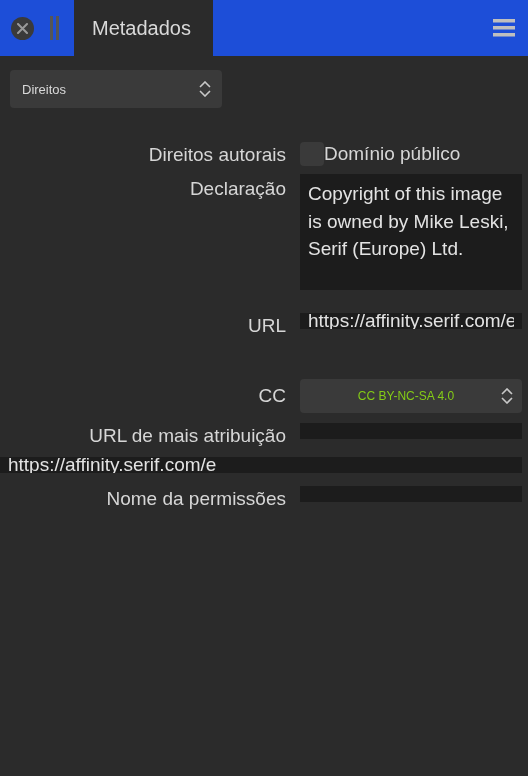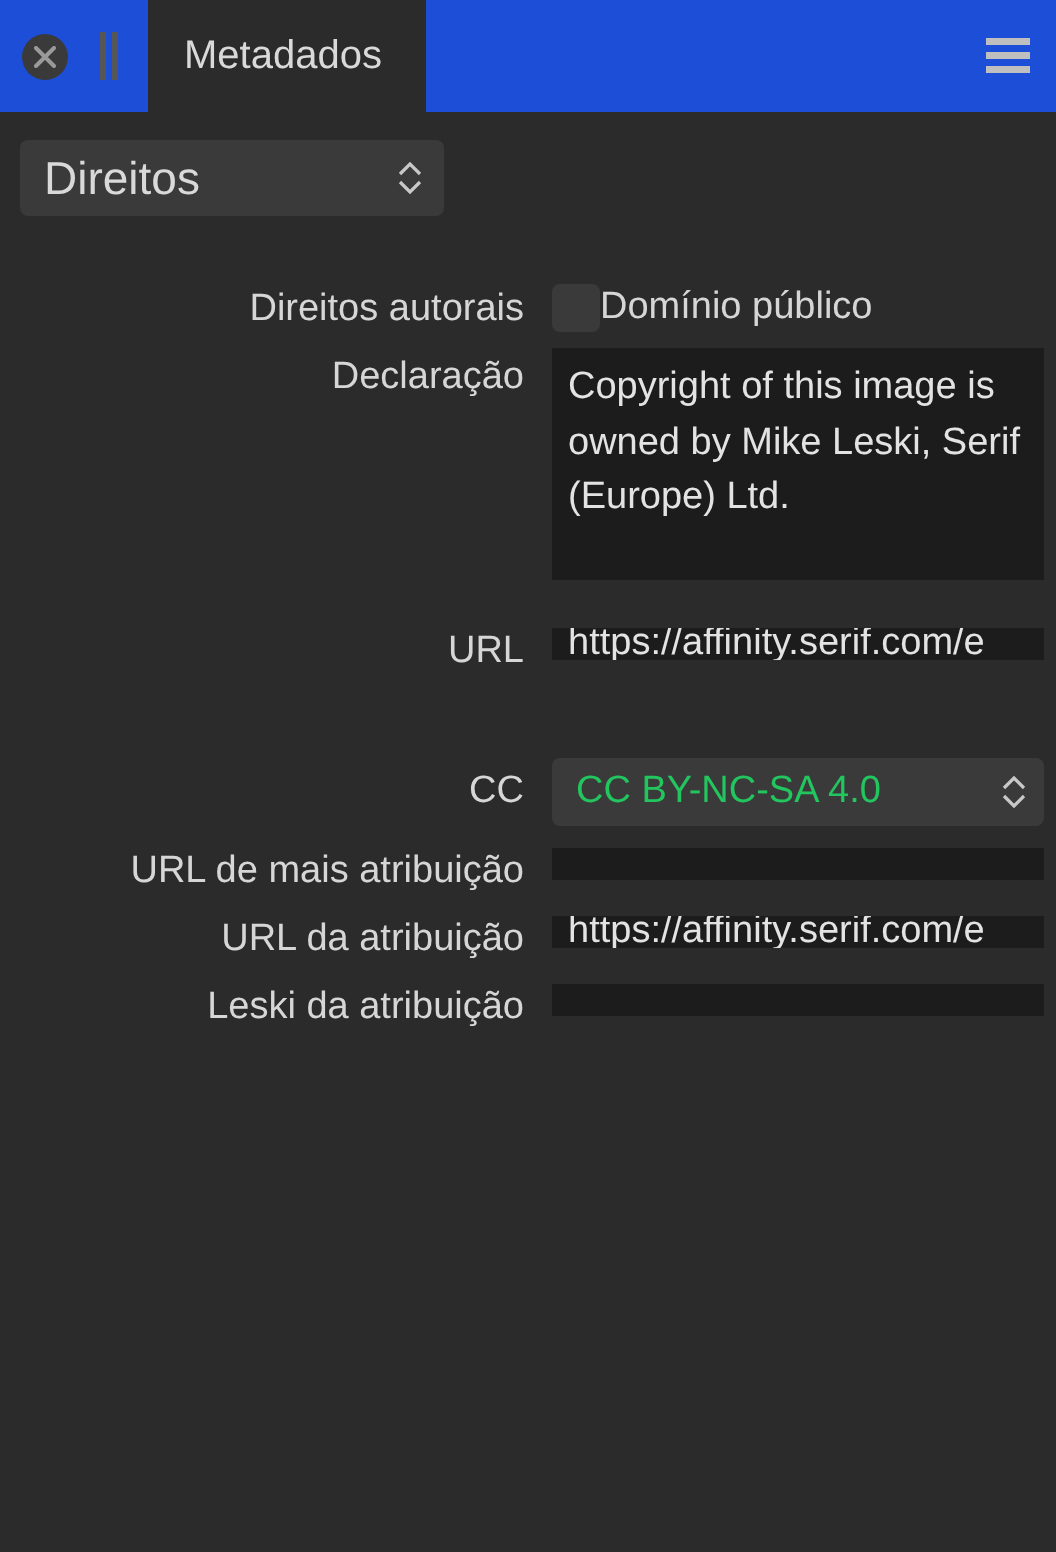--- a/index.html
+++ b/index.html
@@ -63,38 +63,38 @@
   .dropdown-main {
     margin: 6px 0 14px 10px;
     width: 212px; height: 38px;
     background: #3a3a3a;
     border-radius: 4px;
     display: flex; align-items: center;
     padding: 0 10px 0 12px;
     cursor: pointer;
     position: relative;
   }
-  .dropdown-main .dd-label { flex:1; color:#d9d9d9; font-size:23px; }
+  .dropdown-main .dd-label { flex:1; color:#d9d9d9; font-size:13px; }
   .stepper-arrows {
     width: 14px; height: 24px;
     display: flex; flex-direction: column; align-items: center; justify-content: center;
     gap: 2px;
   }
   .stepper-arrows svg { display:block; }
 
   .form {
     padding-top: 18px;
   }
   .row {
     display: flex;
     align-items: flex-start;
     margin-bottom: 8px;
   }
   .row .label {
-    width: 276px;
+    width: 300px;
     text-align: right;
     padding-right: 14px;
     padding-top: 4px;
     color: #d6d6d6;
     font-size: 19px;
     white-space: nowrap;
   }
   .row .field {
     flex: 1;
     padding-right: 6px;
@@ -128,21 +128,21 @@
 
   .cc-row .label { padding-top: 6px; }
   .cc-dropdown {
     height: 34px;
     background: #3a3a3a;
     border-radius: 4px;
     display: flex; align-items: center;
     padding: 0 8px 0 12px;
     cursor: pointer;
   }
-  .cc-dropdown .dd-label { flex:1; color:#22c55e; font-size:19px; }
+  .cc-dropdown .dd-label { flex:1; color:#84cc16; font-size:12px;text-align:center; }
 
   .gap-lg { height: 34px; }
   .gap-md { height: 8px; }
 
 </style>
 </head>
 <body>
 
 <div class="root">
 
@@ -233,28 +233,27 @@
       </div>
 
       <div class="row">
         <div class="label">URL de mais atribuição</div>
         <div class="field">
           <input class="input" type="text" value="" style="">
         </div>
       </div>
 
       <div class="row">
-        <div class="label">URL da atribuição</div>
         <div class="field">
           <input class="input" type="text" value="https://affinity.serif.com/e" style="">
         </div>
       </div>
 
       <div class="row">
-        <div class="label">Leski da atribuição</div>
+        <div class="label">Nome da permissões</div>
         <div class="field">
           <input class="input" type="text" value="" style="">
         </div>
       </div>
 
     </div>
   </div>
 </div>
 
 </body></html>

